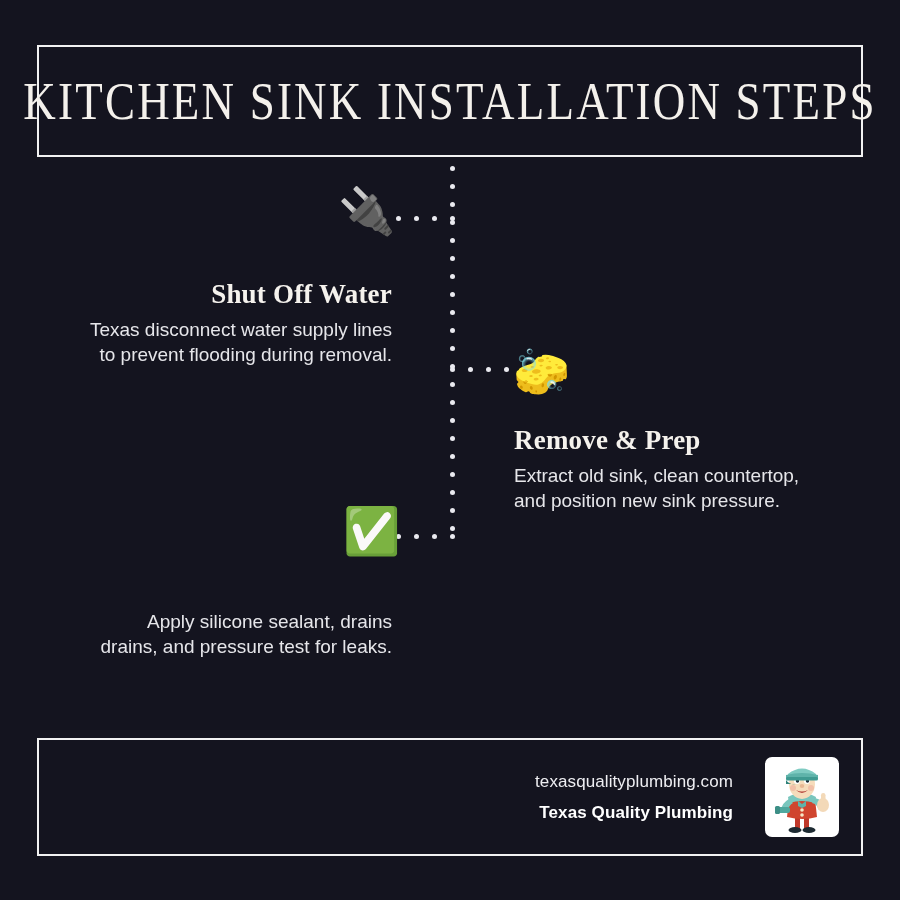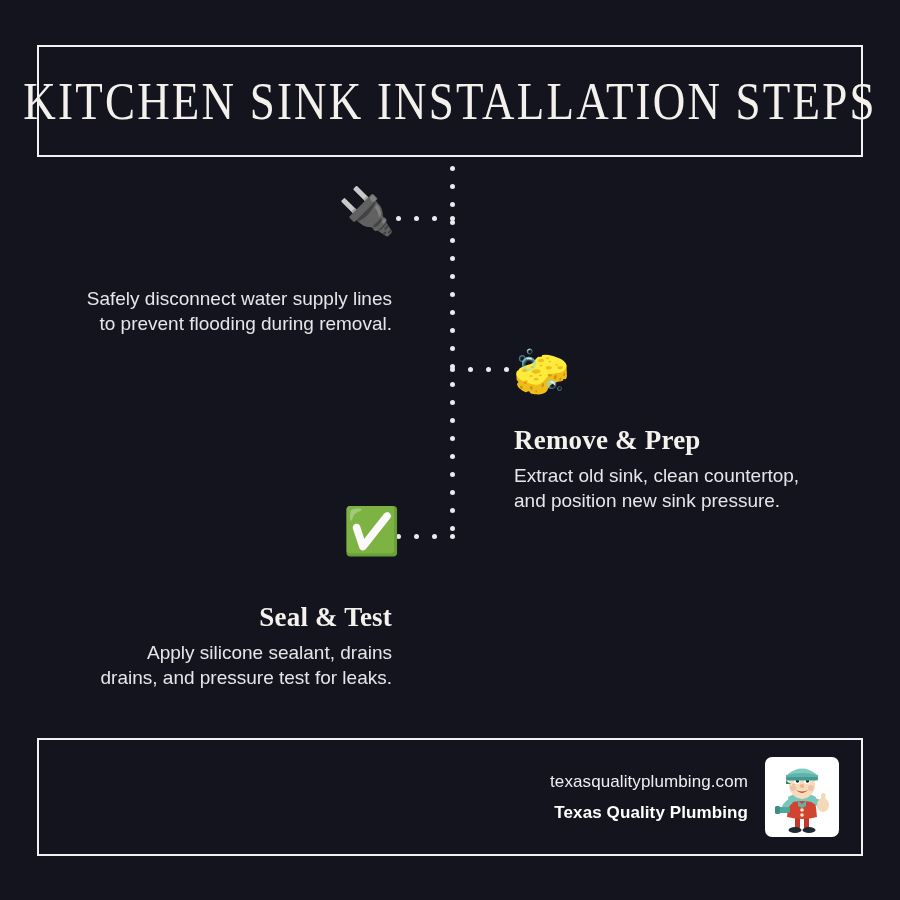--- a/index.html
+++ b/index.html
@@ -115,21 +115,21 @@
     border: 2px solid #f2f2f2;
   }
 
   .footer-inner {
     position: absolute;
     right: 22px;
     top: 0;
     height: 100%;
     display: flex;
     align-items: center;
-    gap: 17px;
+    gap: 32px;
   }
 
   .footer-text { text-align: right; }
 
   .footer-url {
     font-family: "Liberation Sans", sans-serif;
     font-size: 17px;
     font-weight: 300;
     color: #eeeef2;
     letter-spacing: 0.1px;
@@ -198,34 +198,34 @@
       <div class="dot" style="left: 503.5px; top: 366.5px; background: rgb(233, 233, 239);"></div>
       <div class="dot" style="left: 449.5px; top: 366.5px; background: rgb(233, 233, 239);"></div>
       <div class="dot" style="left: 431.5px; top: 533.5px; background: rgb(233, 233, 239);"></div>
       <div class="dot" style="left: 413.5px; top: 533.5px; background: rgb(233, 233, 239);"></div>
       <div class="dot" style="left: 395.5px; top: 533.5px; background: rgb(233, 233, 239);"></div>
       <div class="dot" style="left: 449.5px; top: 533.5px; background: rgb(233, 233, 239);"></div>
     </div>
 
   <div class="step-emoji" id="step-1-emoji">🔌</div>
   <div class="step align-right" id="step-1">
-    <div class="step-body">Safely disconnect water supply lines
+    <div class="step-heading">Shut Off Water</div>
+    <div class="step-body">Texas disconnect water supply lines
 to prevent flooding during removal.</div>
   </div>
 
   <div class="step-emoji" id="step-2-emoji">🧽</div>
   <div class="step align-left" id="step-2">
     <div class="step-heading">Remove &amp; Prep</div>
     <div class="step-body">Extract old sink, clean countertop,
 and position new sink pressure.</div>
   </div>
 
   <div class="step-emoji" id="step-3-emoji">✅</div>
   <div class="step align-right" id="step-3">
-    <div class="step-heading">Seal &amp; Test</div>
     <div class="step-body">Apply silicone sealant, drains
 drains, and pressure test for leaks.</div>
   </div>
 
   <div class="footer-banner">
     <div class="footer-inner">
       <div class="footer-text">
         <div class="footer-url">texasqualityplumbing.com</div>
         <div class="footer-brand">Texas Quality Plumbing</div>
       </div>

